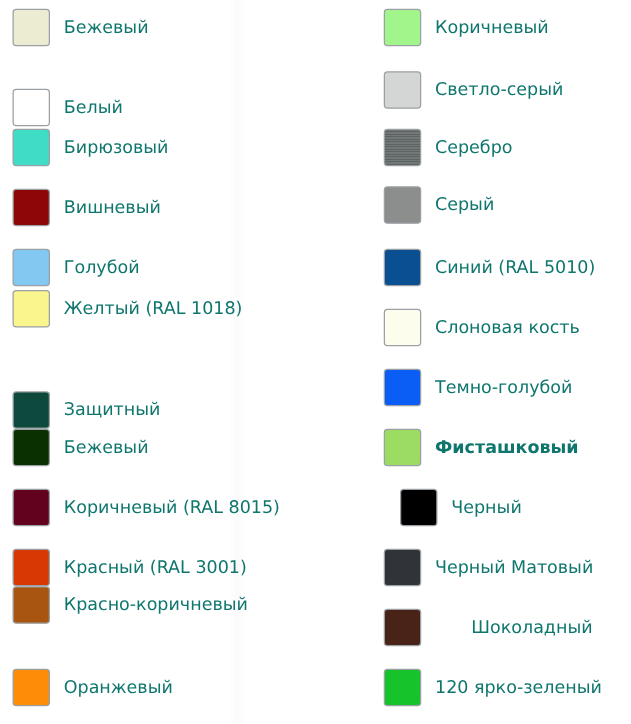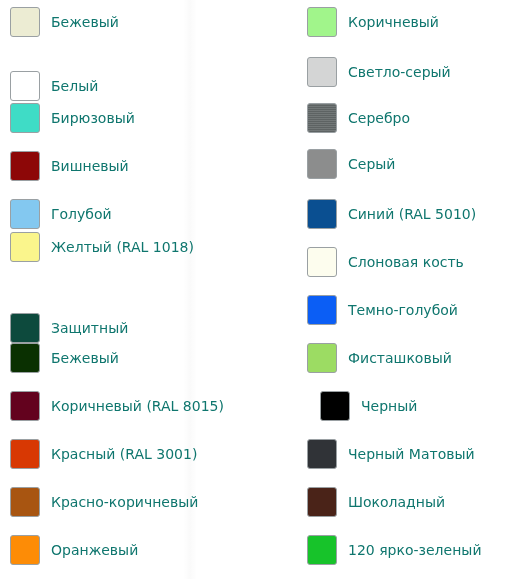--- a/index.html
+++ b/index.html
@@ -118,21 +118,21 @@
         <span class="color-label">Бежевый</span>
       </div>
       <div class="color-row" style="top: 390px;">
         <div class="swatch" title="#63021E" style="background-color: rgb(99, 2, 30);"></div>
         <span class="color-label">Коричневый (RAL 8015)</span>
       </div>
       <div class="color-row" style="top: 438px;">
         <div class="swatch" title="#D83803" style="background-color: rgb(216, 56, 3);"></div>
         <span class="color-label">Красный (RAL 3001)</span>
       </div>
-      <div class="color-row" style="top: 486px; text-align: right;">
+      <div class="color-row" style="top: 468px; text-align: right;">
         <div class="swatch" title="#A85511" style="background-color: rgb(168, 85, 17);"></div>
         <span class="color-label">Красно-коричневый</span>
       </div>
       <div class="color-row" style="top: 534px;">
         <div class="swatch" title="#FD8C06" style="background-color: rgb(253, 140, 6);"></div>
         <span class="color-label">Оранжевый</span>
       </div>
     </div>
 
   <div class="color-column right">
@@ -157,33 +157,33 @@
         <span class="color-label">Синий (RAL 5010)</span>
       </div>
       <div class="color-row" style="top: 246px;">
         <div class="swatch" title="#FDFDEE" style="background-color: rgb(253, 253, 238);"></div>
         <span class="color-label">Слоновая кость</span>
       </div>
       <div class="color-row" style="top: 294px;">
         <div class="swatch" title="#0B5EF5" style="background-color: rgb(11, 94, 245);"></div>
         <span class="color-label">Темно-голубой</span>
       </div>
-      <div class="color-row" style="top: 342px;">
+      <div class="color-row" style="top: 342px; font-weight: bold;">
         <div class="swatch" title="#9CDC63" style="background-color: rgb(156, 220, 99);"></div>
         <span class="color-label">Фисташковый</span>
       </div>
       <div class="color-row" style="top: 390px; padding-left: 13px;">
         <div class="swatch" title="#000000" style="background-color: rgb(0, 0, 0);"></div>
         <span class="color-label">Черный</span>
       </div>
       <div class="color-row" style="top: 438px;">
         <div class="swatch" title="#303337" style="background-color: rgb(48, 51, 55);"></div>
         <span class="color-label">Черный Матовый</span>
       </div>
-      <div class="color-row" style="top: 486px;">
+      <div class="color-row" style="top: 486px; gap: 29px;">
         <div class="swatch" title="#4A2318" style="background-color: rgb(74, 35, 24);"></div>
         <span class="color-label">Шоколадный</span>
       </div>
       <div class="color-row" style="top: 534px;">
         <div class="swatch" title="#17C32A" style="background-color: rgb(23, 195, 42);"></div>
         <span class="color-label">120 ярко-зеленый</span>
       </div>
     </div>
 
 </div>

